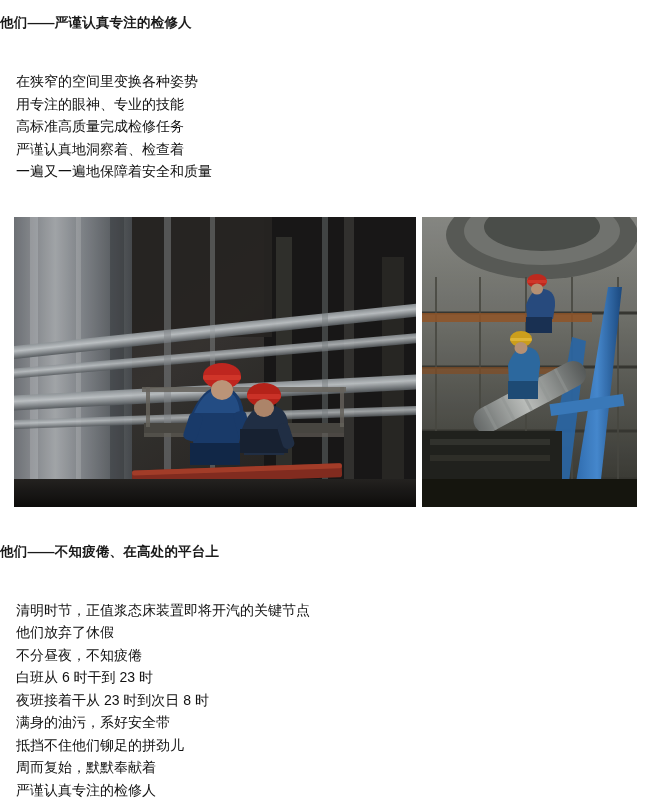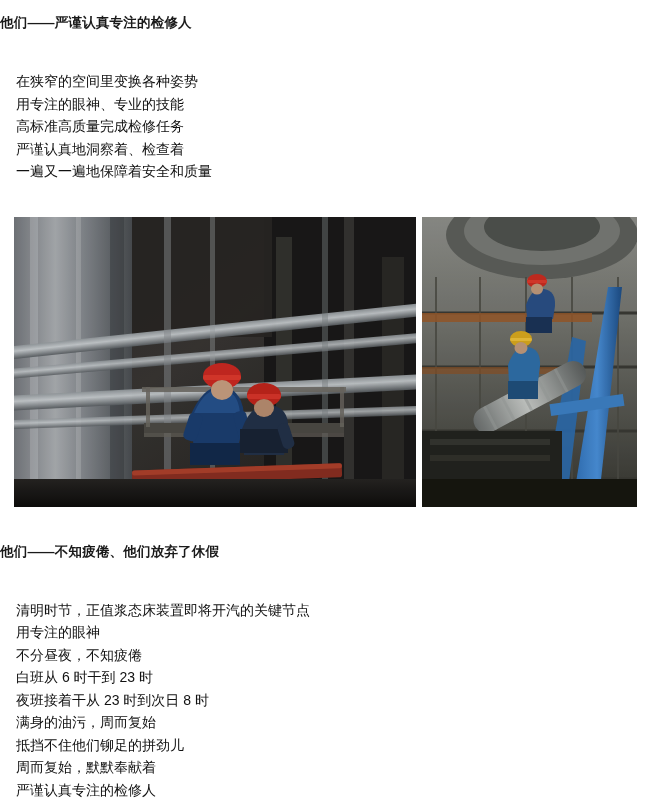--- a/index.html
+++ b/index.html
@@ -257,29 +257,29 @@
         <rect x="8" y="238" width="120" height="6" fill="#3a3b34" opacity="0.6"></rect>
         <rect x="0" y="262" width="215" height="28" fill="#17170f"></rect>
         <rect x="0" y="0" width="215" height="290" fill="#000000" opacity="0.06"></rect>
       </svg>
     </div>
 
   </div>
 
   <div class="spacer-4"></div>
 
-  <div class="section-heading">他们——不知疲倦、他们放弃了休假</div>
+  <div class="section-heading">他们——不知疲倦、在高处的平台上</div>
 
   <div class="spacer-5"></div>
 
   <ul class="poem">
     <li>清明时节，正值浆态床装置即将开汽的关键节点</li>
-    <li>用专注的眼神</li>
+    <li>他们放弃了休假</li>
     <li>不分昼夜，不知疲倦</li>
     <li>白班从 6 时干到 23 时</li>
     <li>夜班接着干从 23 时到次日 8 时</li>
-    <li>满身的油污，周而复始</li>
+    <li>满身的油污，系好安全带</li>
     <li>抵挡不住他们铆足的拼劲儿</li>
     <li>周而复始，默默奉献着</li>
     <li>严谨认真专注的检修人</li>
   </ul>
 
 </div>
 
 </body></html>

